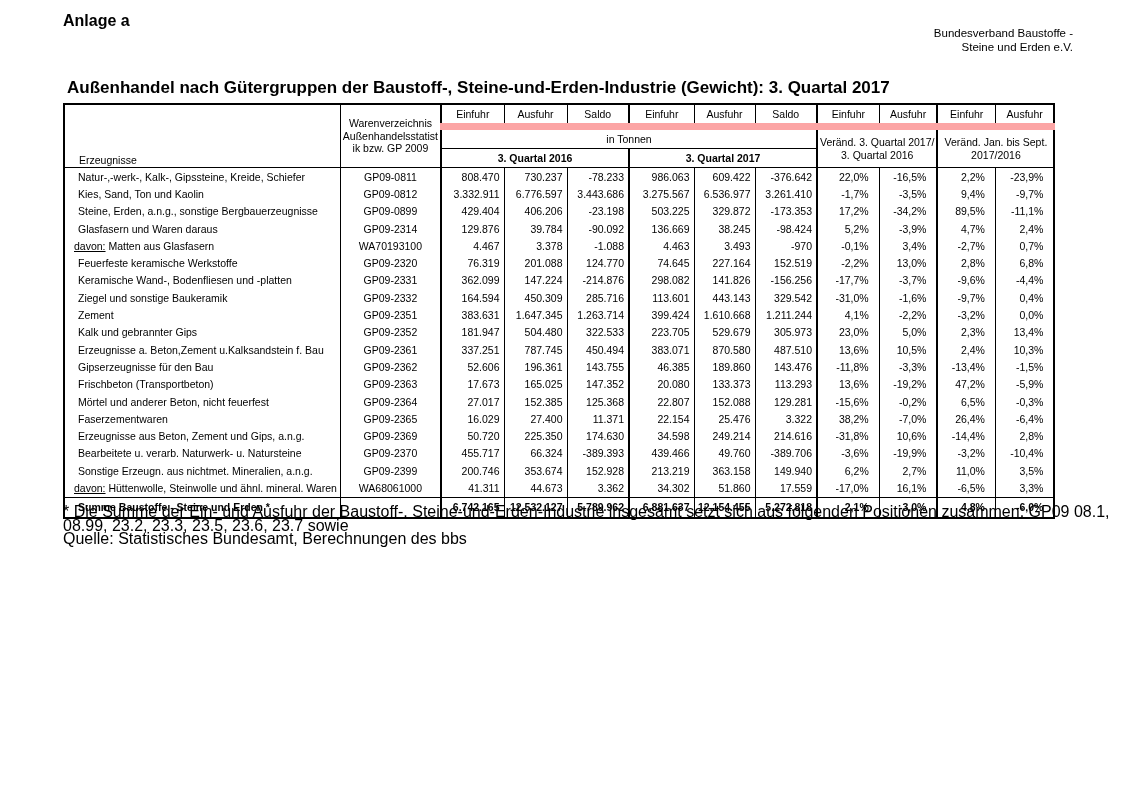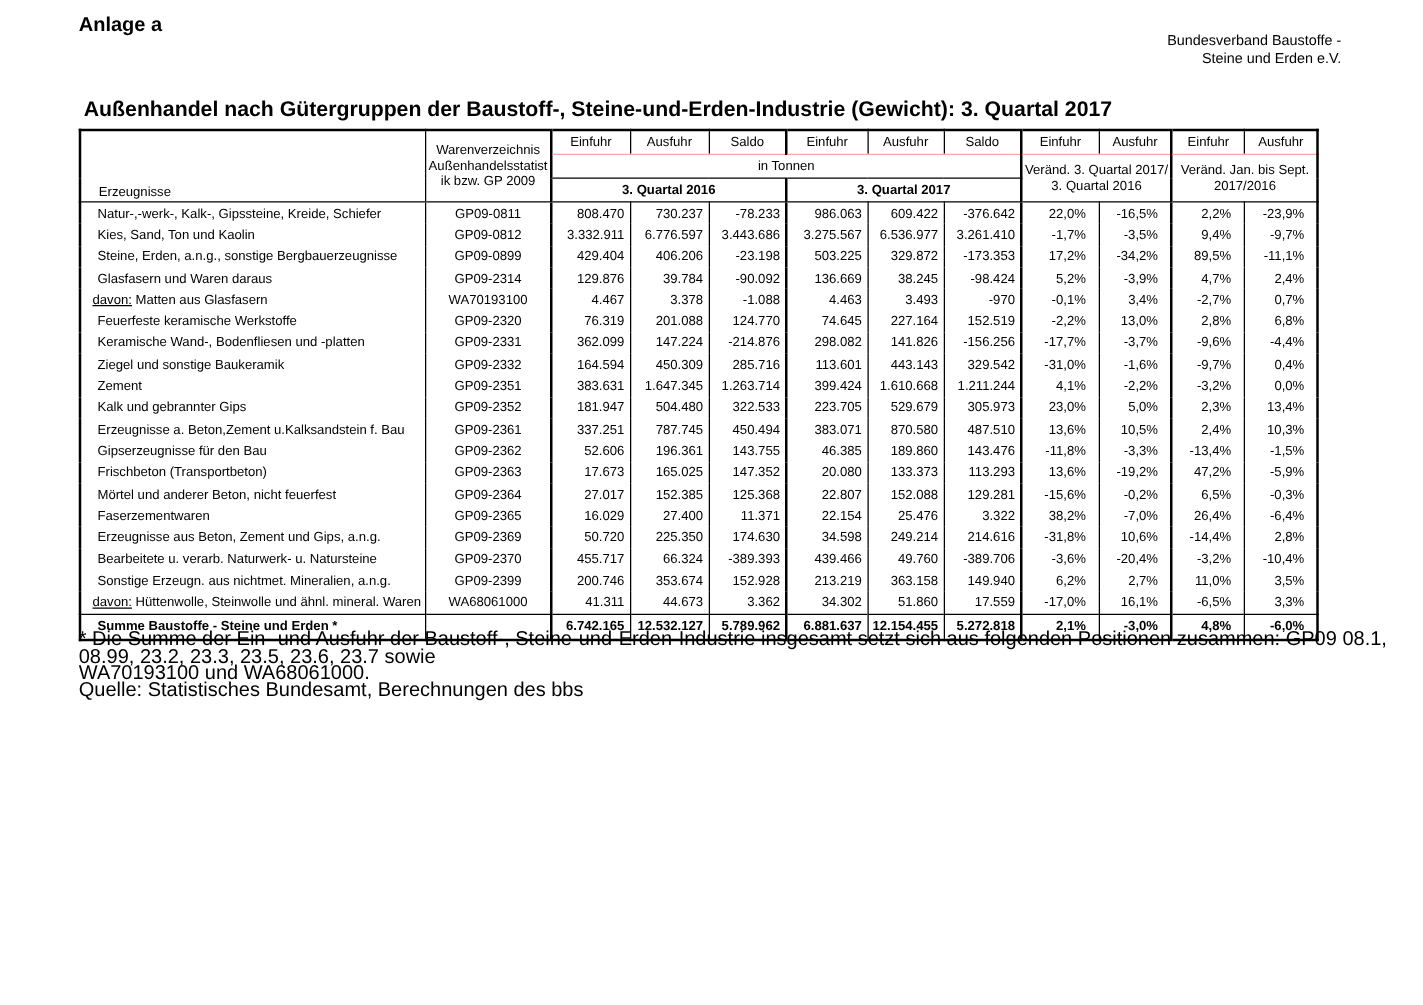--- a/index.html
+++ b/index.html
@@ -5,21 +5,21 @@
   html,body{margin:0;padding:0;background:#fff;}
   body{width:1138px;height:804px;position:relative;font-family:"Liberation Sans",sans-serif;color:#000;overflow:hidden;}
   .anlage{position:absolute;left:63px;top:12px;font-size:16px;font-weight:bold;}
   .org{position:absolute;right:65px;top:26px;font-size:11.5px;line-height:14px;text-align:right;}
   .title{position:absolute;left:67px;top:78px;font-size:17px;font-weight:bold;white-space:nowrap;}
   table.trade{position:absolute;left:63px;top:103px;border-collapse:collapse;table-layout:fixed;border:2px solid #000;font-size:10.5px;}
   th,td{padding:0 3px;border-left:1px solid #000;overflow:hidden;white-space:nowrap;}
   thead th{font-weight:normal;height:18px;text-align:center;vertical-align:middle;padding:0 2px;}
   th.gL,td.gL{border-left:2px solid #000;}
   tbody td:nth-child(3),tbody td:nth-child(6),tbody td:nth-child(9),tbody td:nth-child(11){border-left:2px solid #000;}
-  thead tr:first-child th.hcol{border-bottom:1px solid #fca5a5;}
+  thead tr:first-child th.hcol{border-bottom:7px solid #fca5a5;}
   th.unit{border-bottom:1px solid #000;font-weight:normal;}
   th.c-erz,th.c-code{border-bottom:1px solid #000;}
   th.c-erz{vertical-align:bottom;text-align:left;padding-left:14px;padding-bottom:1px;}
   th.c-code{text-align:center;line-height:12.5px;}
   th.chg{border-bottom:1px solid #000;line-height:13px;vertical-align:middle;}
   thead tr:last-child th{border-bottom:1px solid #000;}
   th.qtr{font-weight:bold;}
   tbody td{height:17.3px;vertical-align:middle;}
   td.name{text-align:left;padding-left:13px;}
   td.name.davon{padding-left:9px;}
@@ -320,21 +320,21 @@
       <tr>
         <td class="name">Bearbeitete u. verarb. Naturwerk- u. Natursteine</td>
         <td class="code">GP09-2370</td>
         <td class="num">455.717</td>
         <td class="num">66.324</td>
         <td class="num">-389.393</td>
         <td class="num">439.466</td>
         <td class="num">49.760</td>
         <td class="num">-389.706</td>
         <td class="pct">-3,6%</td>
-        <td class="pct">-20,4%</td>
+        <td class="pct">-19,9%</td>
         <td class="pct">-3,2%</td>
         <td class="pct">-10,4%</td>
       </tr>
       <tr>
         <td class="name">Sonstige Erzeugn. aus nichtmet. Mineralien, a.n.g.</td>
         <td class="code">GP09-2399</td>
         <td class="num">200.746</td>
         <td class="num">353.674</td>
         <td class="num">152.928</td>
         <td class="num">213.219</td>
@@ -371,15 +371,14 @@
         <td class="pct">2,1%</td>
         <td class="pct">-3,0%</td>
         <td class="pct">4,8%</td>
         <td class="pct">-6,0%</td>
       </tr>
     </tbody>
 </table>
 
 <div class="footnotes">
   <div>* Die Summe der Ein- und Ausfuhr der Baustoff-, Steine-und-Erden-Industrie insgesamt setzt sich aus folgenden Positionen zusammen: GP09 08.1, 08.99, 23.2, 23.3, 23.5, 23.6, 23.7 sowie</div>
-  <div>WA70193100 und WA68061000.</div>
   <div>Quelle: Statistisches Bundesamt, Berechnungen des bbs</div>
 </div>
 
 </body></html>

